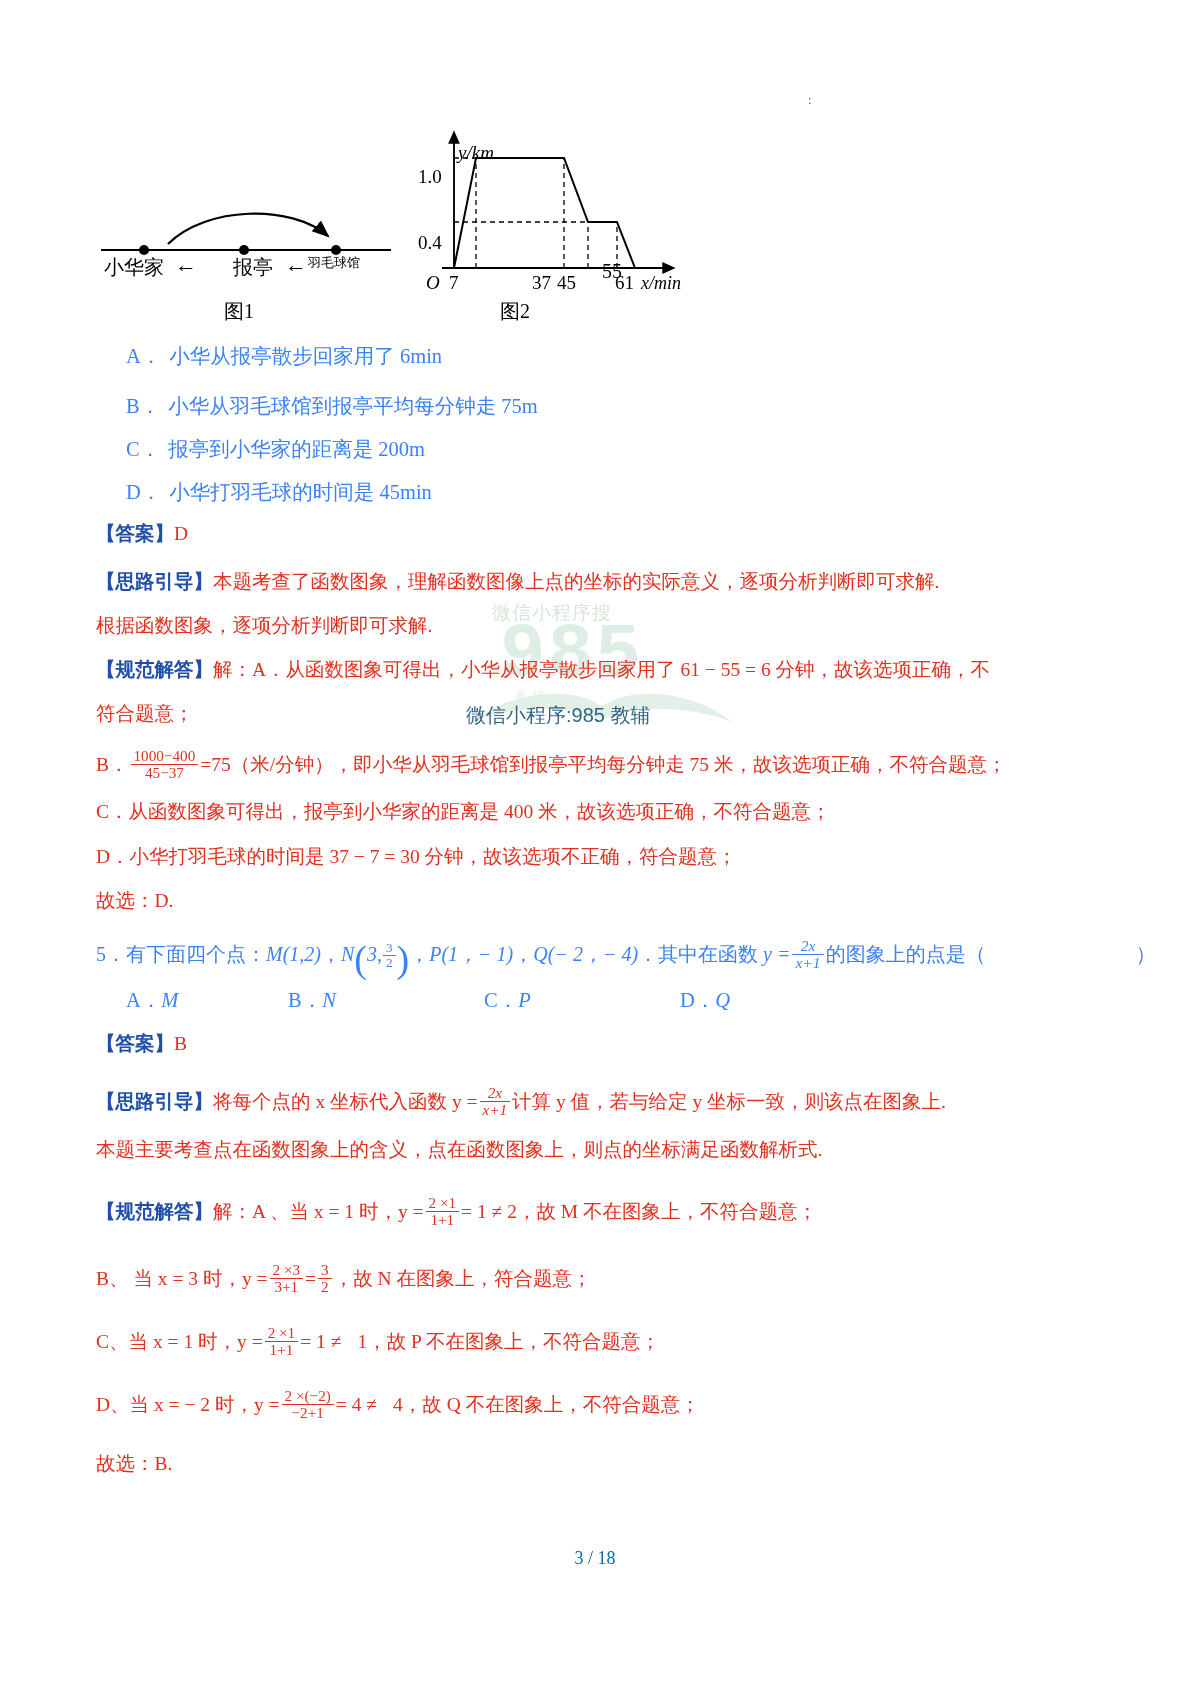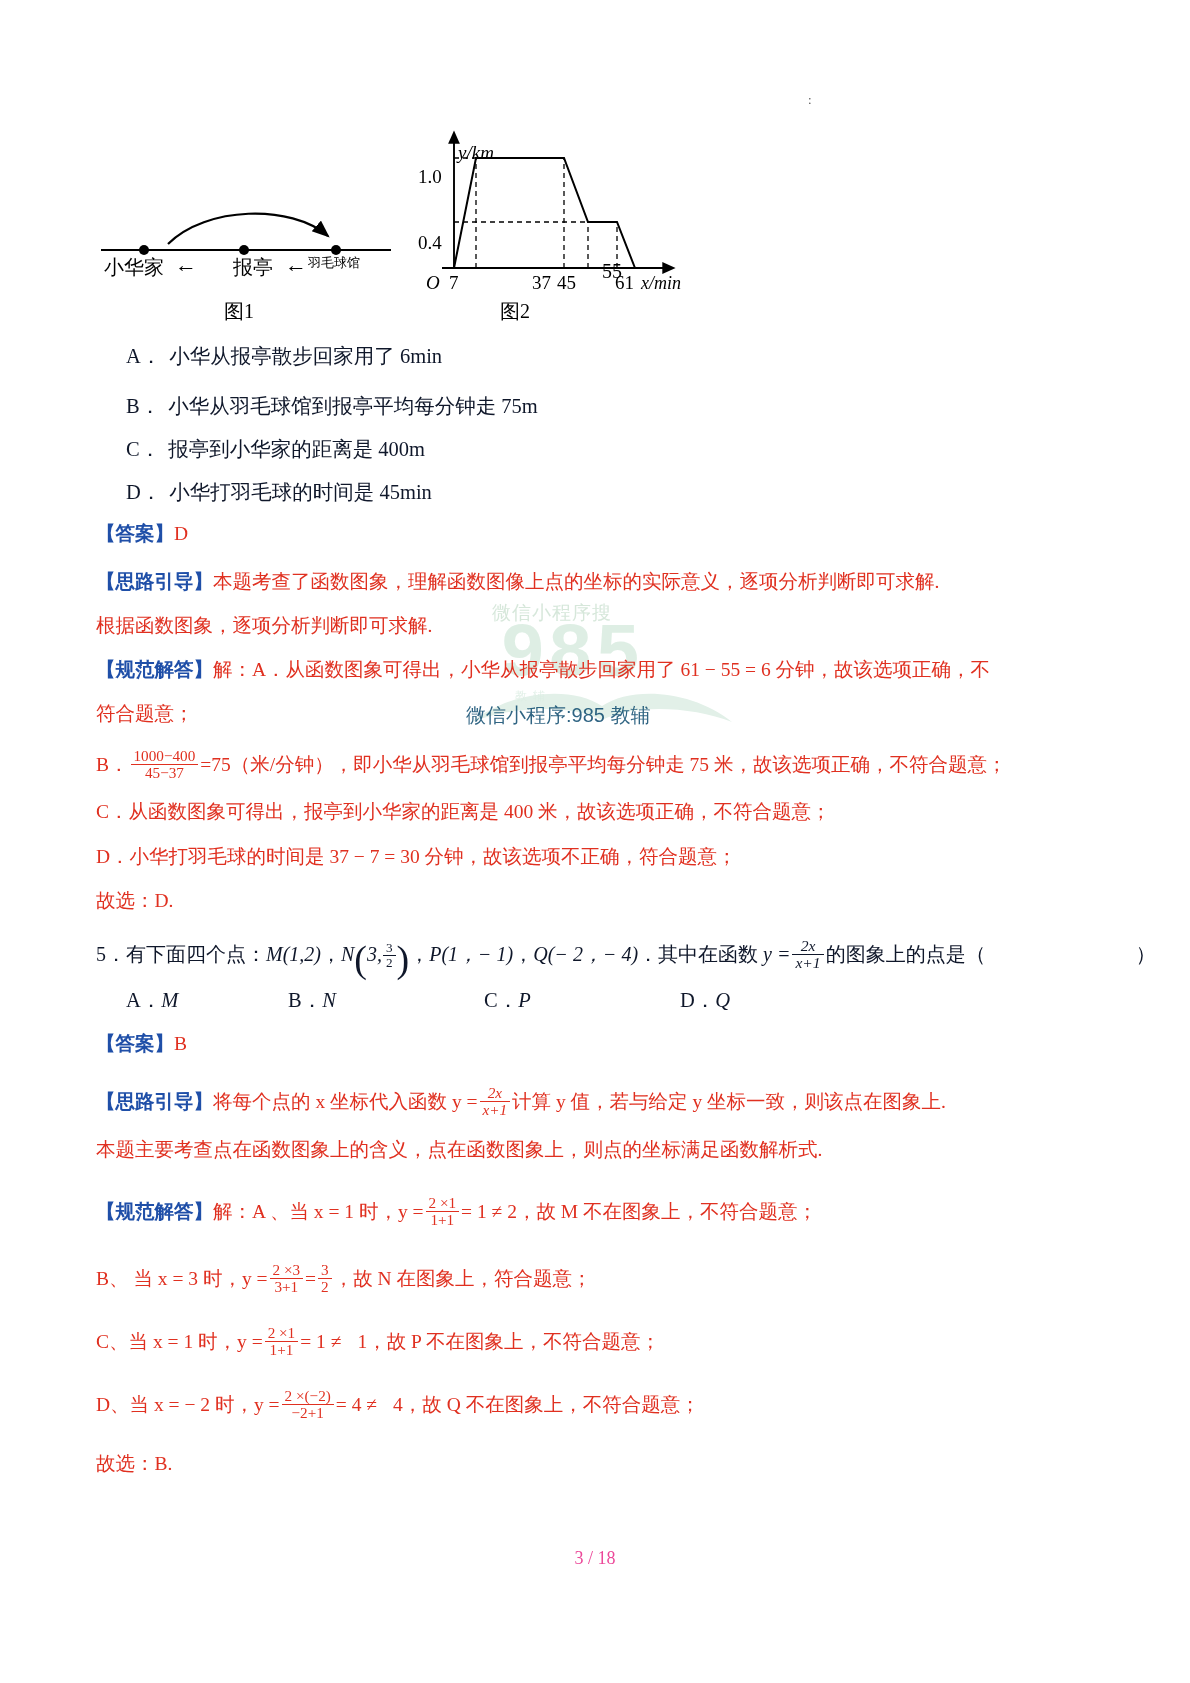--- a/index.html
+++ b/index.html
@@ -67,21 +67,21 @@
     white-space: nowrap;
   }
   .blk {
     position: absolute;
     font-size: 19.5px;
     line-height: 1.25;
     white-space: nowrap;
   }
   .red   { color: #e03020; }
   .blue  { color: #1f4fa8; font-weight: 700; }
-  .black { color: #0f172a; }
+  .black { color: #3b82f6; }
 
   .ital { font-style: italic; }
 
   
   .frac {
     display: inline-block;
     vertical-align: -0.48em;
     text-align: center;
     font-size: .78em;
     line-height: 1.05;
@@ -108,21 +108,21 @@
     vertical-align: -0.28em;
     font-weight: 300;
   }
 
   .footer {
     position: absolute;
     left: 0; right: 0;
     top: 1548px;
     text-align: center;
     font-size: 18px;
-    color: #ec4899;
+    color: #0369a1;
   }
 
   .tiny-colon {
     position:absolute;
     left: 808px; top: 92px;
     font-size: 13px; color:#555;
   }
 </style>
 </head>
 <body>
@@ -207,21 +207,21 @@
   <div class="fig-caption cap1">图1</div>
   <div class="fig-caption cap2">图2</div>
 
   <div class="opt black" style="left:126px; top:344px;">
     <span>A．</span><span style="display:inline-block;width:8px"></span><span>小华从报亭散步回家用了 6min</span>
   </div>
   <div class="opt black" style="left:126px; top:394px;">
     <span>B．</span><span style="display:inline-block;width:8px"></span><span>小华从羽毛球馆到报亭平均每分钟走 75m</span>
   </div>
   <div class="opt black" style="left:126px; top:437px;">
-    <span>C．</span><span style="display:inline-block;width:8px"></span><span>报亭到小华家的距离是 400m</span>
+    <span>C．</span><span style="display:inline-block;width:8px"></span><span>报亭到小华家的距离是 200m</span>
   </div>
   <div class="opt black" style="left:126px; top:480px;">
     <span>D．</span><span style="display:inline-block;width:8px"></span><span>小华打羽毛球的时间是 45min</span>
   </div>
 
   <div class="blk" style="left:96px; top:522px;font-family:Liberation Serif, serif;">
     <span class="blue">【答案】</span><span class="red">D</span>
   </div>
 
   <div class="blk" style="left:96px; top:570px;">

